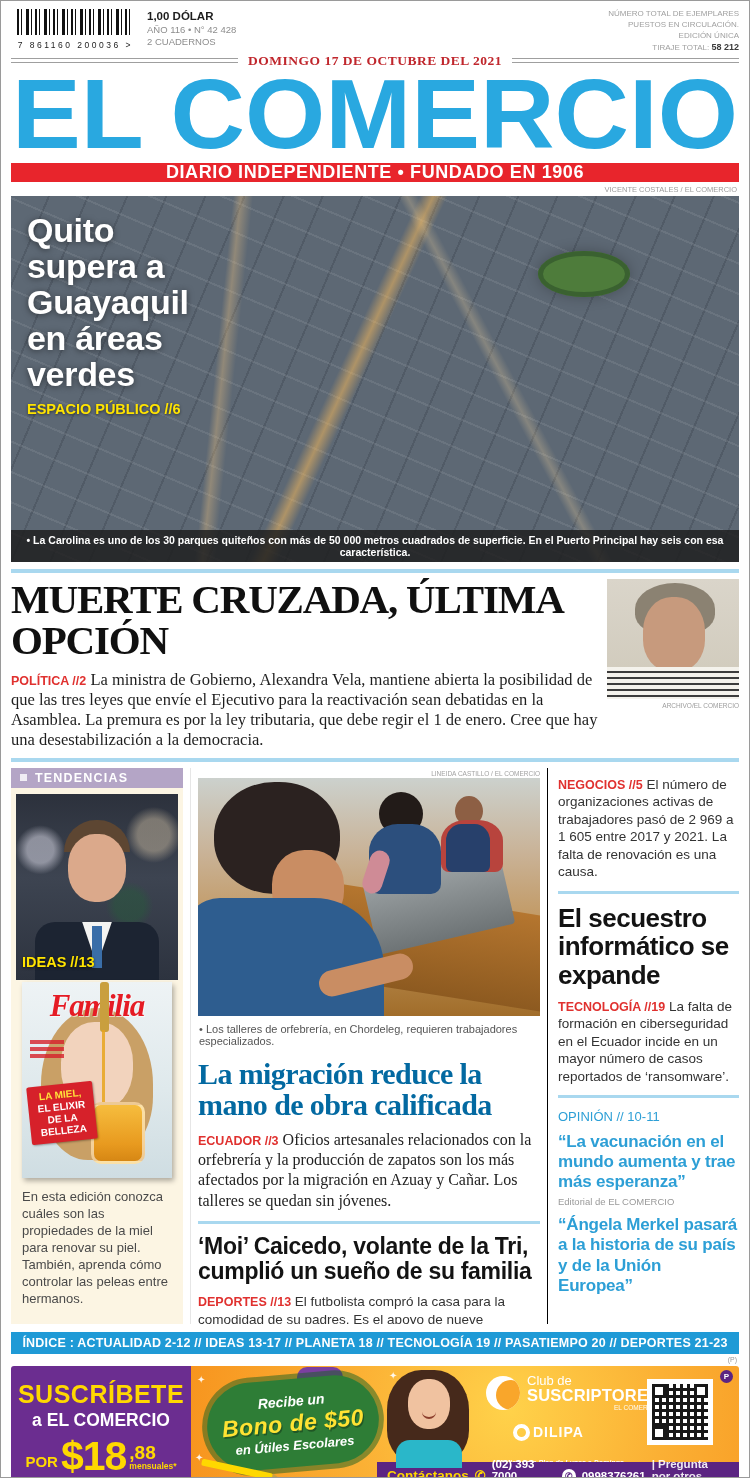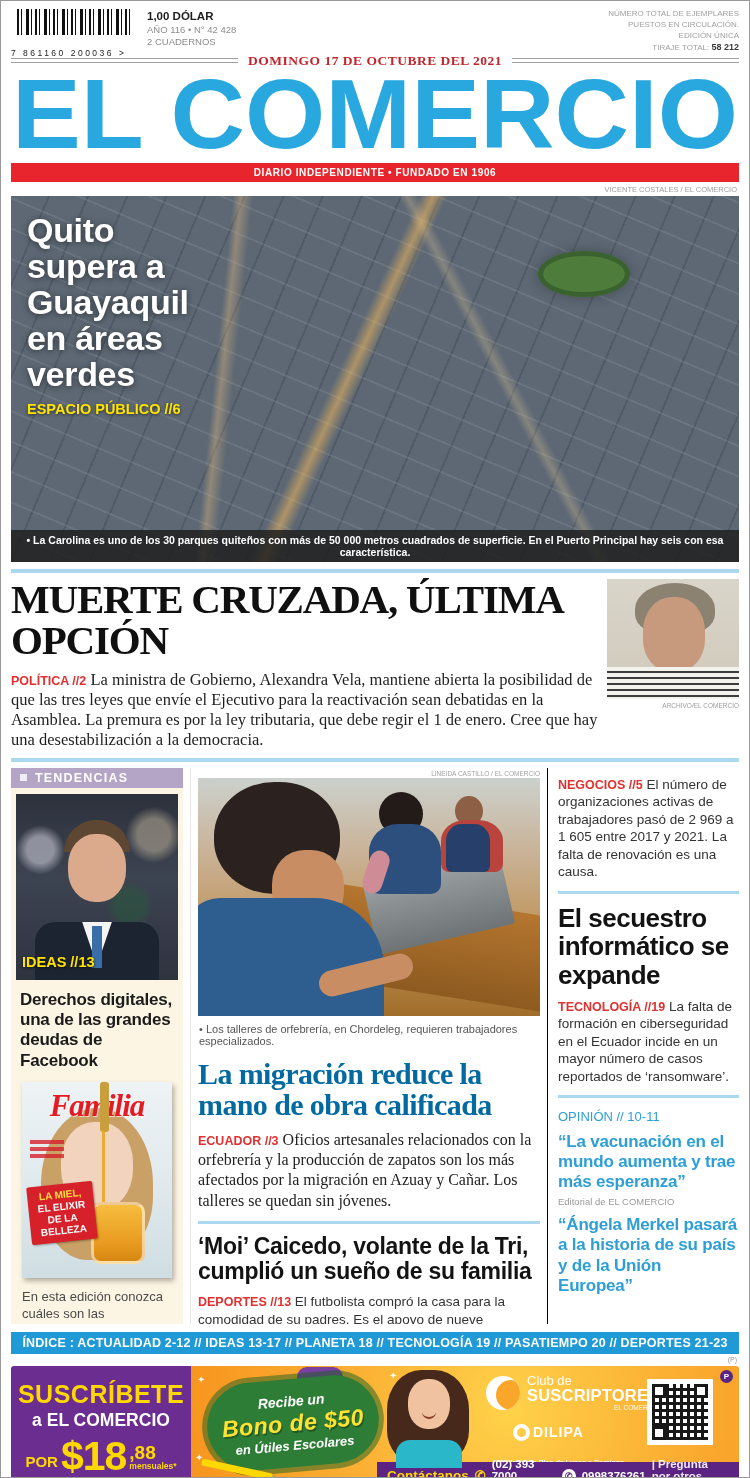--- a/index.html
+++ b/index.html
@@ -5,36 +5,36 @@
   * { margin:0; padding:0; box-sizing:border-box; }
   body { background:#e8e8e8; font-family:"Liberation Sans", sans-serif; }
   .page { width:750px; height:1478px; margin:0 auto; background:#fff;
           border:1px solid #9a9a9a; position:relative; overflow:hidden; }
 
   
   .topbar { display:flex; align-items:flex-start; padding:8px 10px 2px; height:52px; }
   .barcode-wrap { width:122px; }
   .barcode { height:26px; margin-left:6px;
     background:repeating-linear-gradient(90deg,#111 0 2px,#fff 2px 4px,#111 4px 5px,#fff 5px 9px,#111 9px 12px,#fff 12px 14px,#111 14px 15px,#fff 15px 18px); }
-  .barcode-num { font-size:8.5px; letter-spacing:2.5px; color:#222; margin-top:13px; }
+  .barcode-num { font-size:8.5px; letter-spacing:2.5px; color:#222; margin-top:5px;text-align:right; }
   .pricing { margin-left:14px; line-height:1.3; }
   .price { font-size:11.5px; font-weight:bold; color:#1d1d1d; }
   .muted { color:#8d8d8d; font-size:9.5px; }
   .circ { margin-left:auto; text-align:right; color:#a0a0a0; font-size:8px; line-height:1.35; }
   .tiraje-strong { color:#3a3a3a; font-weight:bold; font-size:9px; }
 
   
   .dateband { display:flex; align-items:center; gap:10px; margin:0 10px; height:15px; }
   .dline { flex:1; height:5px; border-top:1px solid #9f9f9f; border-bottom:1px solid #9f9f9f; }
   .datetext { color:#c0272d; font-family:"Liberation Serif", serif; font-weight:bold; font-size:13.5px; letter-spacing:.5px; }
 
   
   .masthead-svg { display:block; margin:0 auto; }
   .redbar { margin:1px 10px 0; background:#e8252c; color:#fff; text-align:center;
-            font-weight:bold; font-size:10px; height:19px; line-height:19px; letter-spacing:.6px; }
+            font-weight:bold; font-size:18px; height:19px; line-height:19px; letter-spacing:.6px; }
   .credit-line { text-align:right; font-size:7.5px; color:#9c9c9c; margin:3px 12px 2px; }
 
   
   .lead { position:relative; margin:0 10px; height:366px; overflow:hidden; background:#55606c; }
   .lead-bg { position:absolute; inset:0;
     background:
       radial-gradient(ellipse 290px 185px at 67% 50%, rgba(22,58,30,.97), rgba(28,66,36,.88) 58%, rgba(30,60,40,0) 76%),
       radial-gradient(ellipse 120px 60px at 88% 16%, rgba(70,110,60,.8), transparent 70%),
       linear-gradient(100deg,#97a0ab 0%,#828c98 28%,#6a7480 52%,#525d6a 78%,#3c4document652 100%);
     background-color:#5d6874; }
@@ -304,21 +304,20 @@
         <span>TENDENCIAS</span>
       </div>
       <div class="zuck">
         <div class="zk-hair"></div>
         <div class="zk-face"></div>
         <div class="zk-suit"></div>
         <div class="zk-shirt"></div>
         <div class="zk-tie"></div>
         <div class="ideas-tag">IDEAS //13</div>
       </div>
-      <div class="left-head">Derechos digitales, una de las grandes deudas de Facebook</div>
       <div class="familia">
         <div class="fam-hair"></div>
         <div class="fam-face"></div>
         <div class="fam-logo">Familia</div>
         <div class="fam-dip"></div>
         <div class="fam-drip"></div>
         <div class="fam-jar"></div>
         <div class="fam-bars">
           <div class="fam-bar"></div>
           <div class="fam-bar"></div>

